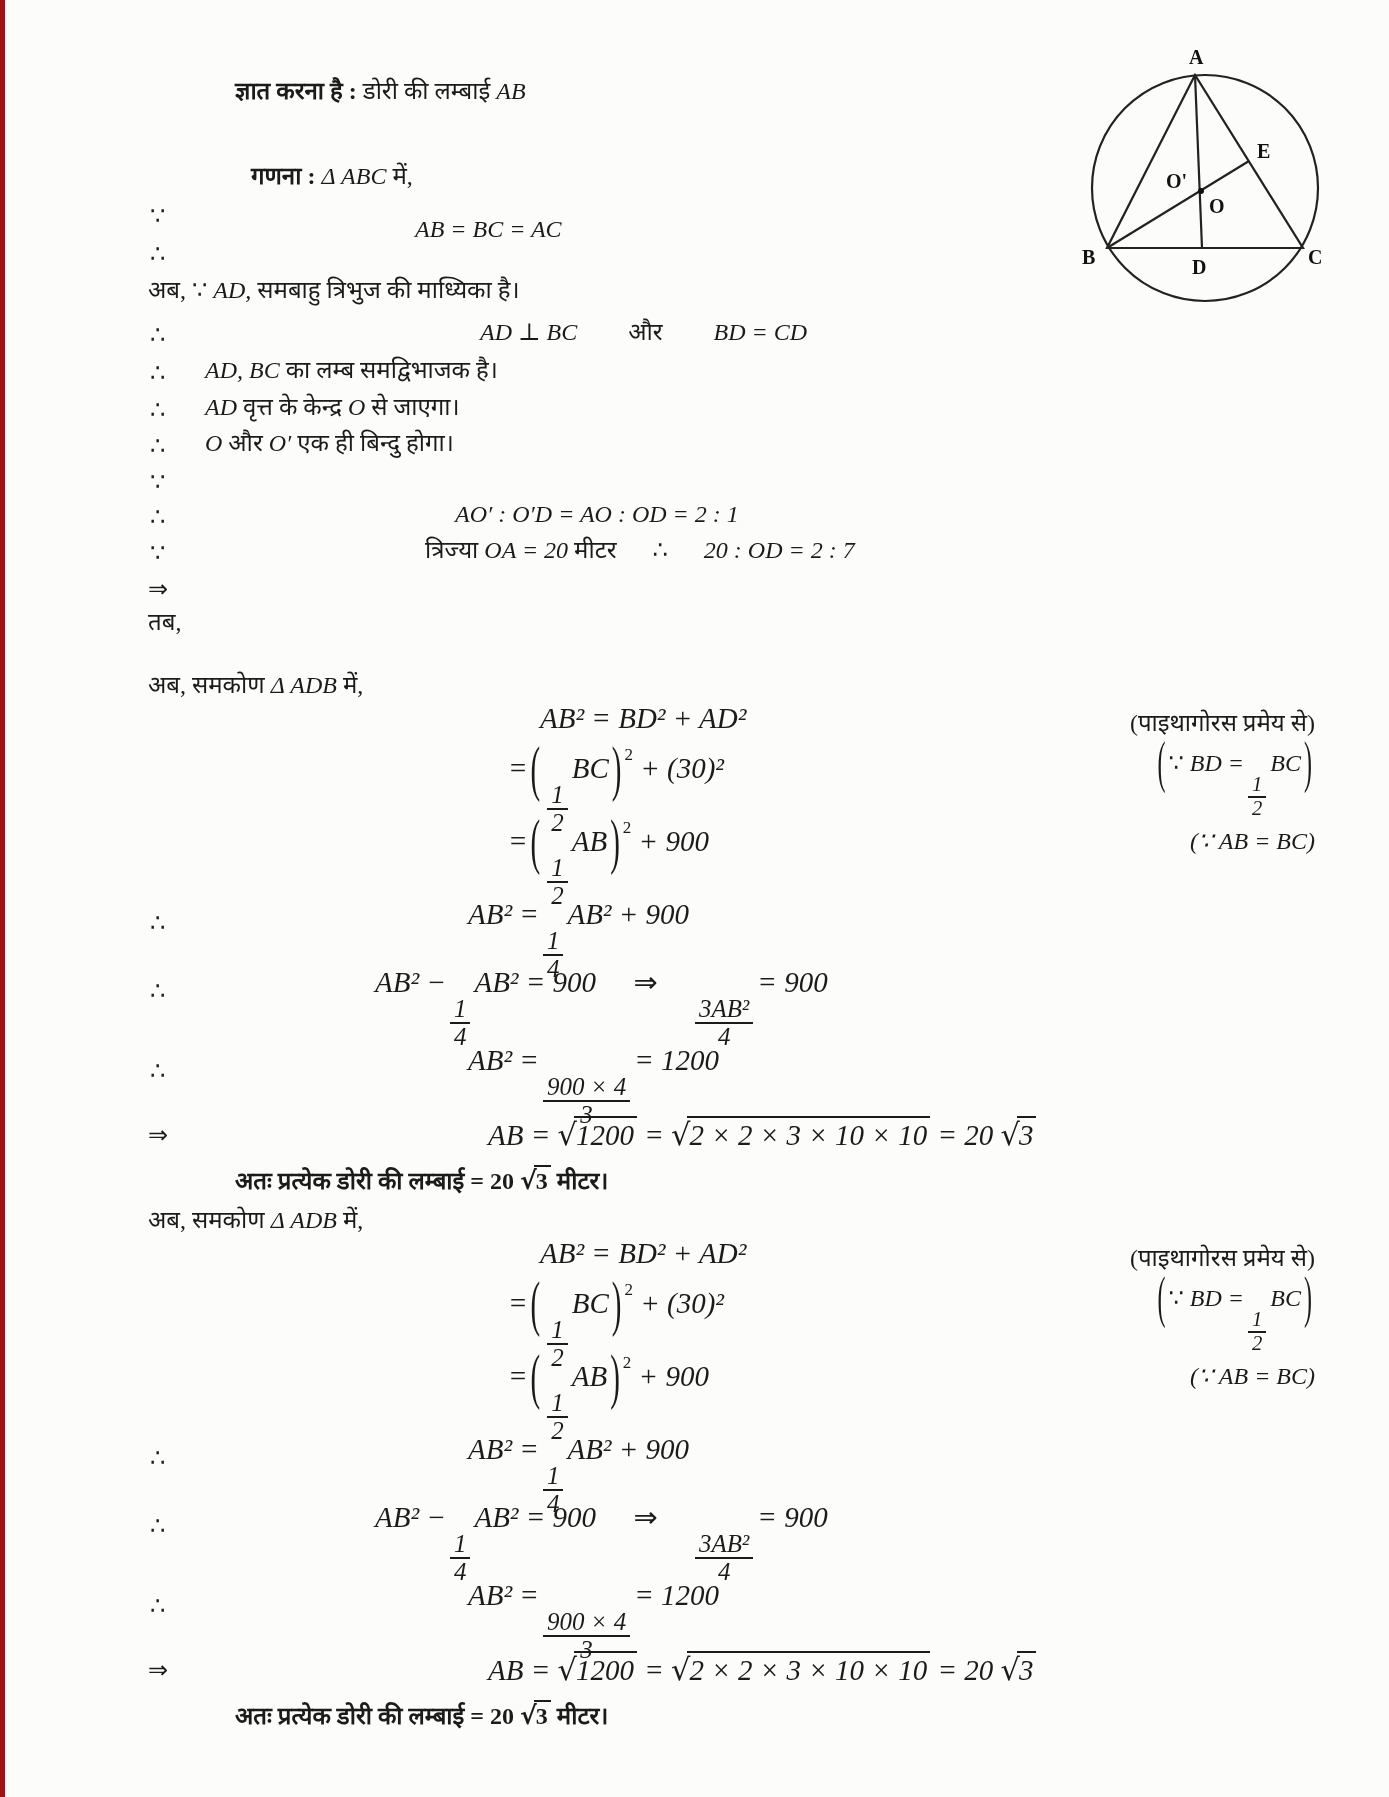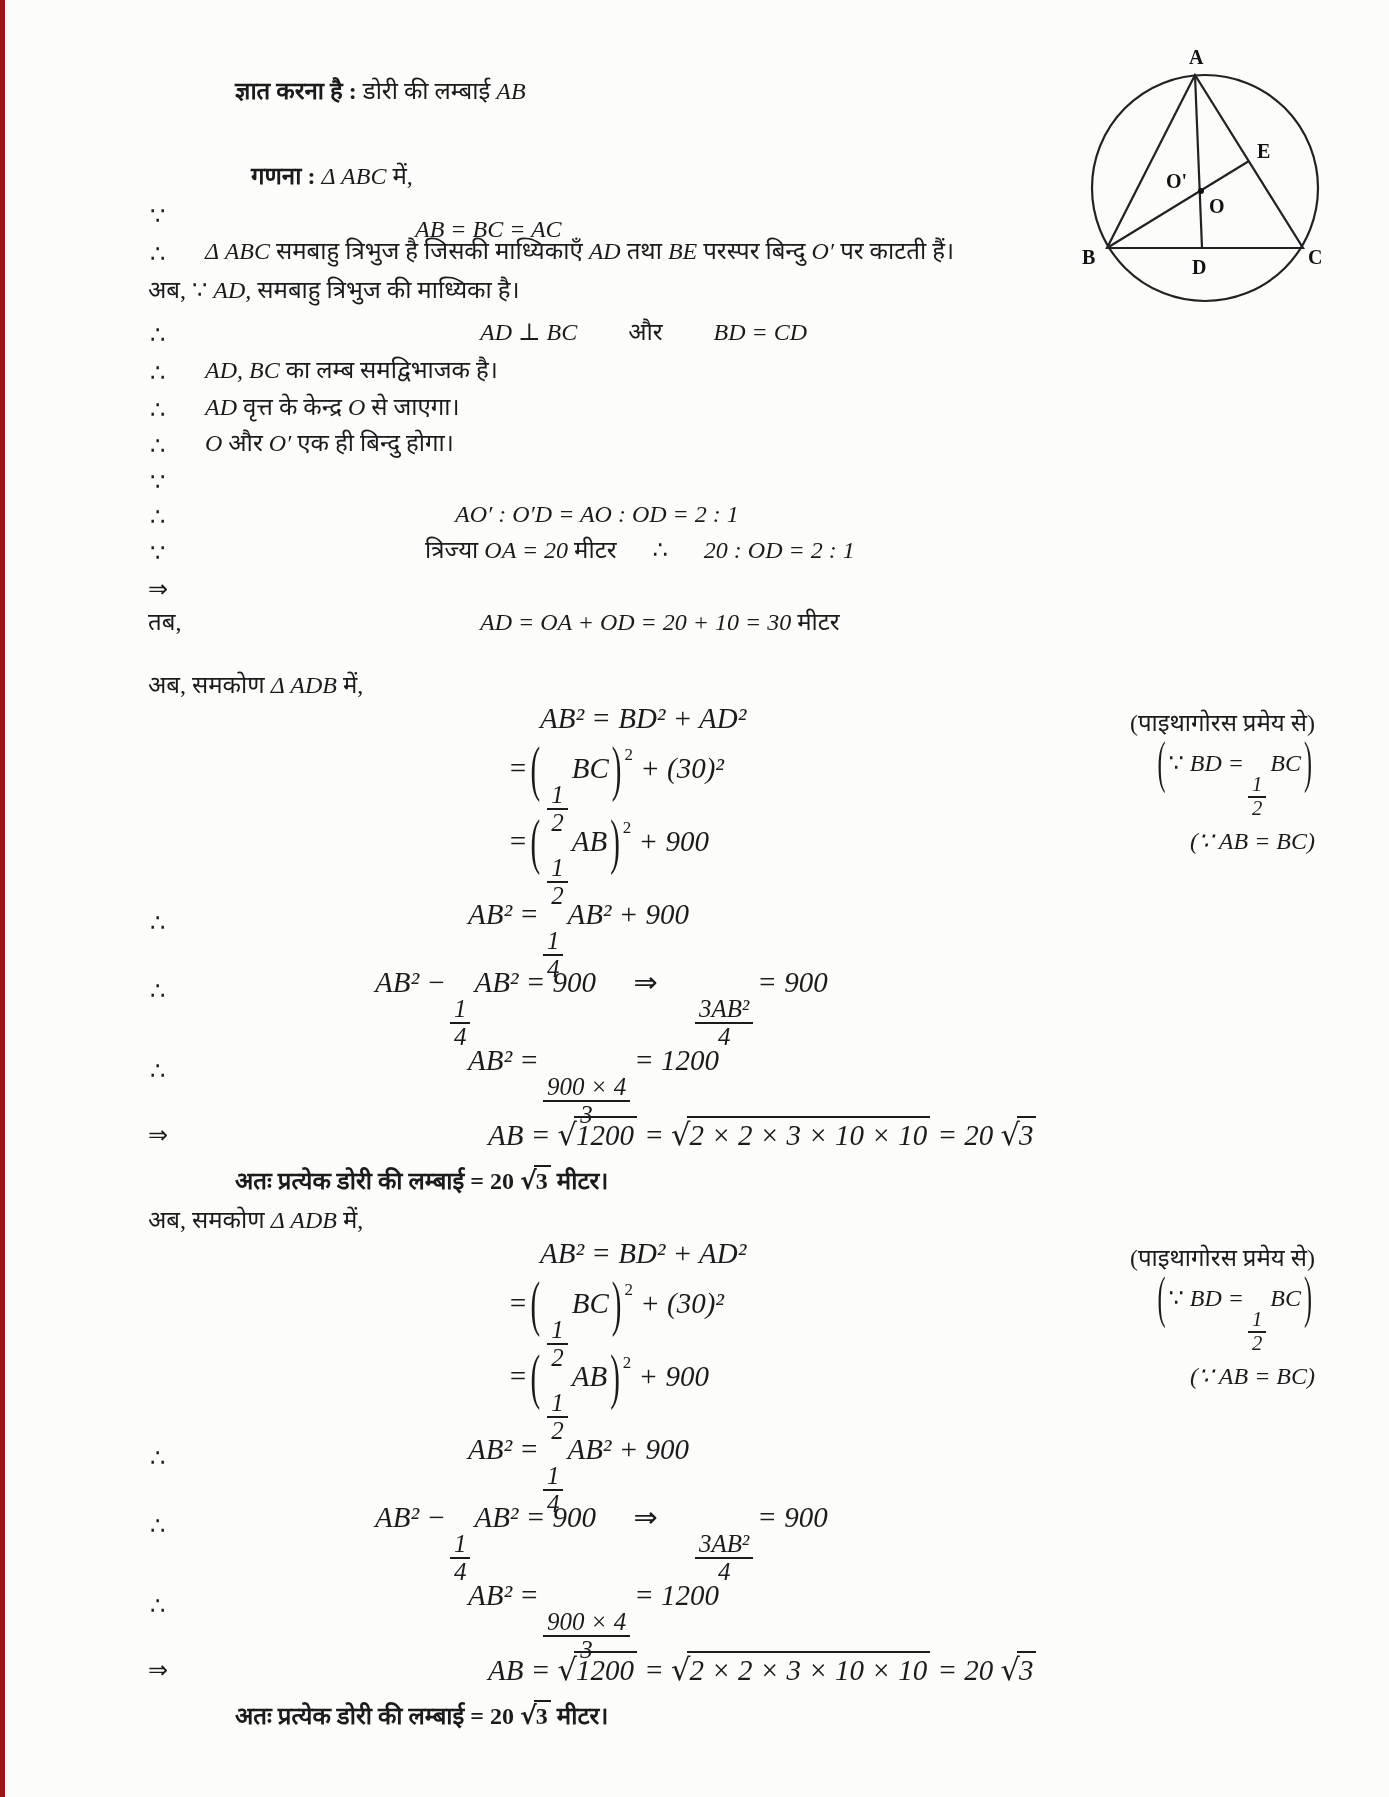--- a/index.html
+++ b/index.html
@@ -66,30 +66,20 @@
   <div class="abs line" style="left:251px;top:161px">
     <span class="hb">गणना :</span>
     <span class="m">Δ ABC</span>
     <span class="h">में,</span>
   </div>
 
   <div class="abs marker sym" style="left:150px;top:202px">∵</div>
   <div class="abs line m" style="left:415px;top:214px">AB = BC = AC</div>
 
   <div class="abs marker sym" style="left:150px;top:240px">∴</div>
-  <div class="abs line" style="left:205px;top:236px">
-    <span class="m">Δ ABC</span>
-    <span class="h">समबाहु त्रिभुज है जिसकी माध्यिकाएँ</span>
-    <span class="m">AD</span>
-    <span class="h">तथा</span>
-    <span class="m">BE</span>
-    <span class="h">परस्पर बिन्दु</span>
-    <span class="m">O′</span>
-    <span class="h">पर काटती हैं।</span>
-  </div>
 
   <div class="abs line" style="left:148px;top:275px">
     <span class="h">अब,</span>
     <span class="sym">∵</span>
     <span class="m">AD,</span>
     <span class="h">समबाहु त्रिभुज की माध्यिका है।</span>
   </div>
 
   <div class="abs marker sym" style="left:150px;top:321px">∴</div>
   <div class="abs line" style="left:480px;top:317px">
@@ -124,30 +114,26 @@
 
   <div class="abs marker sym" style="left:150px;top:503px">∴</div>
   <div class="abs line m" style="left:455px;top:499px">AO′ : O′D = AO : OD = 2 : 1</div>
 
   <div class="abs marker sym" style="left:150px;top:539px">∵</div>
   <div class="abs line" style="left:425px;top:535px">
     <span class="h">त्रिज्या</span>
     <span class="m">OA = 20</span>
     <span class="h">मीटर</span>
     <span class="sym gap30">∴</span>
-    <span class="m gap30">20 : OD = 2 : 1</span>
+    <span class="m gap30">20 : OD = 2 : 7</span>
   </div>
 
   <div class="abs marker sym" style="left:148px;top:575px">⇒</div>
 
   <div class="abs line h" style="left:148px;top:607px">तब,</div>
-  <div class="abs line" style="left:480px;top:607px">
-    <span class="m">AD = OA + OD = 20 + 10 = 30</span>
-    <span class="h">मीटर</span>
-  </div>
 
   <div class="abs" style="left:0;top:665px;width:1389px;height:540px">
     <div class="abs line" style="left:148px;top:5px">
       <span class="h">अब,</span>
       <span class="h">समकोण</span>
       <span class="m">Δ ADB</span>
       <span class="h">में,</span>
     </div>
 
     <div class="abs work-eq m" style="left:540px;top:36px">AB² = BD² + AD²</div>

